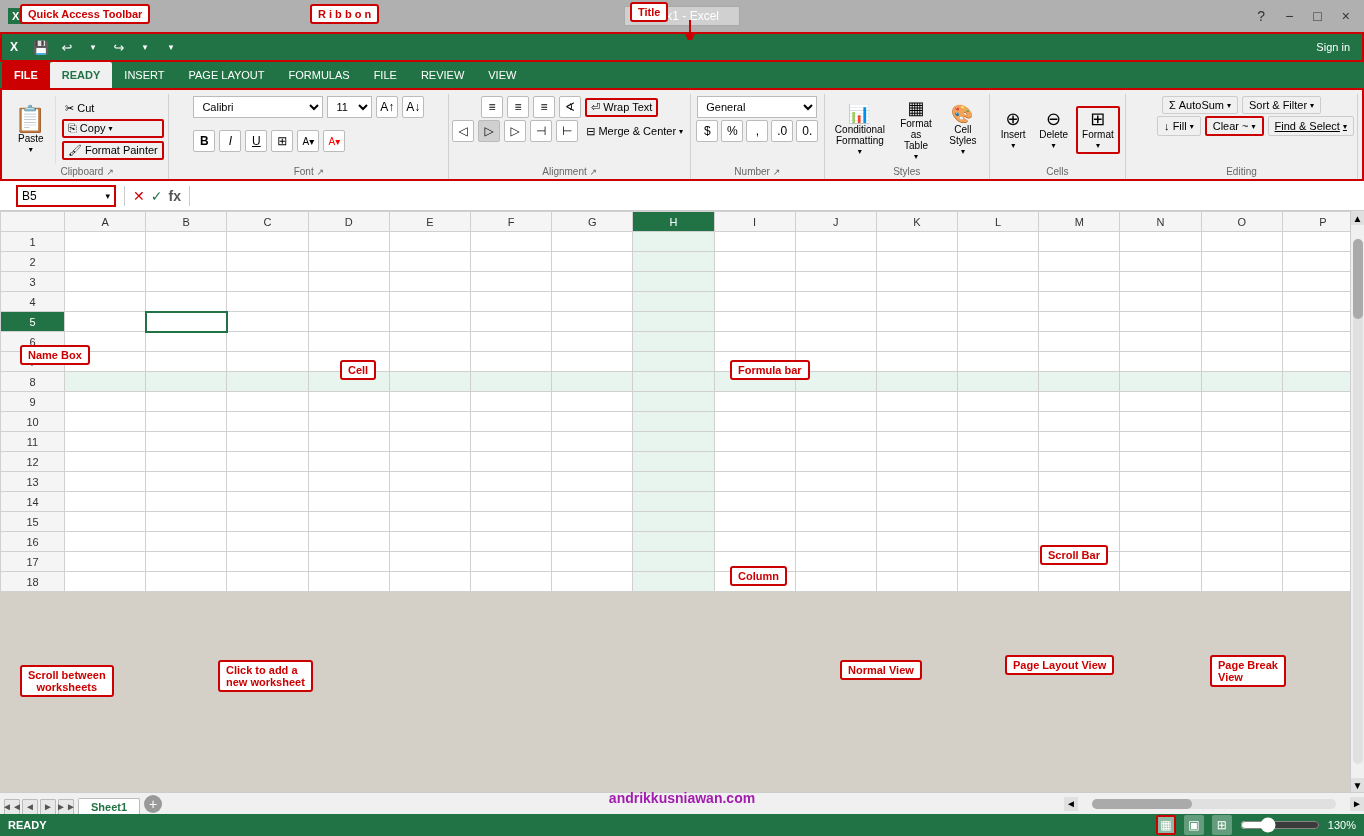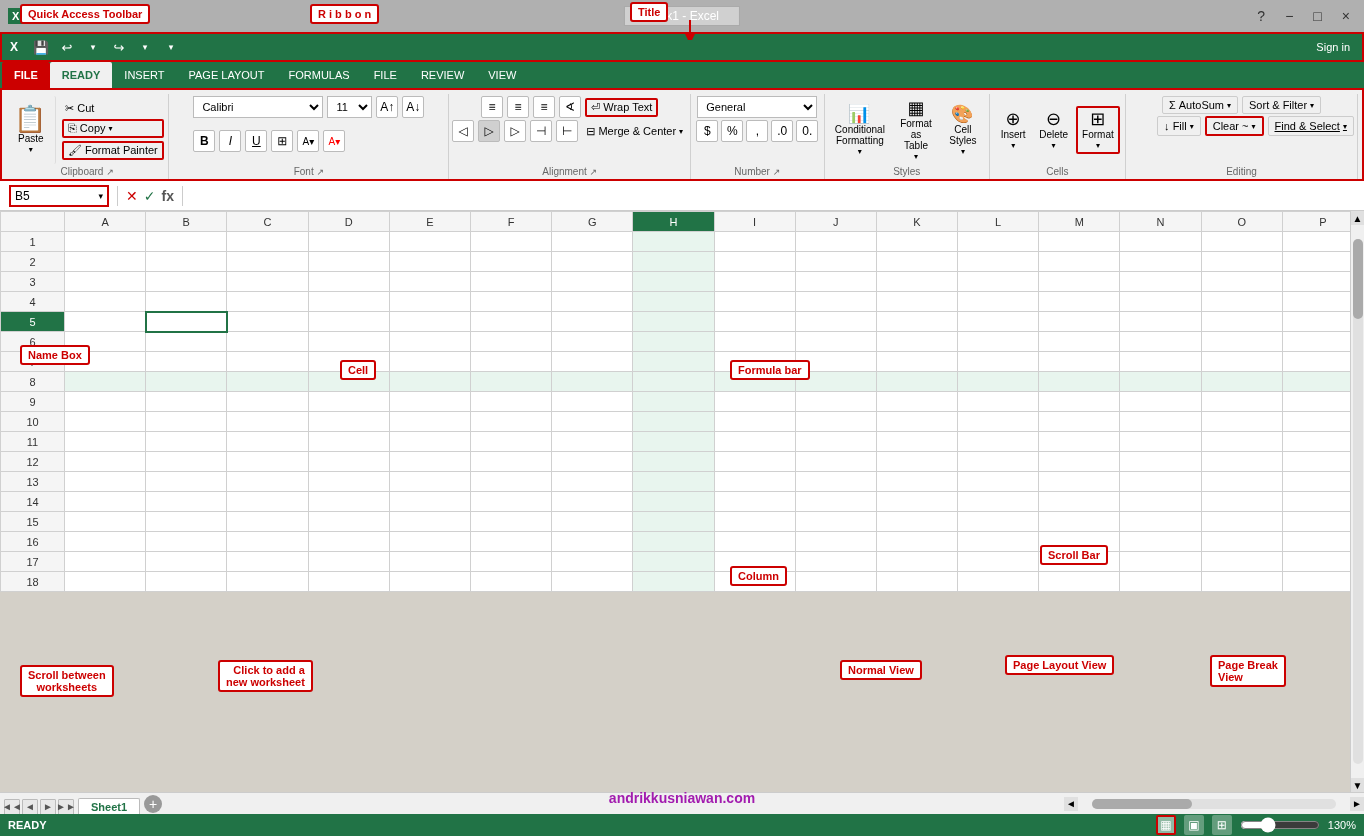--- a/index.html
+++ b/index.html
@@ -176,21 +176,21 @@
       cursor: pointer;
     }
 
     
     .formula-bar {
       background: white;
       border-bottom: 1px solid #ccc;
       display: flex;
       align-items: center;
       height: 30px;
-      padding: 0 9px;
+      padding: 0 16px;
       gap: 4px;
     }
     .name-box {
       border: 1px solid #bbb;
       background: white;
       width: 100px;
       height: 22px;
       padding: 0 4px;
       font-size: 12px;
       display: flex; align-items: center;
@@ -1022,21 +1022,21 @@
 
   <div class="ann-box" style="top:360px; left:730px; background:white;">Formula bar</div>
 
   <div class="ann-box" style="top:566px; left:730px; background:white;">Column</div>
 
   <div class="ann-box" style="top:545px; left:1040px; background:white;">Scroll Bar</div>
 
   <div class="ann-box" style="top:665px; left:20px; background:white; white-space:pre-line; text-align:center;">Scroll between
 worksheets</div>
 
-  <div class="ann-box" style="top:660px; left:218px; background:white; white-space:pre-line; text-align:right;">Click to add a
+  <div class="ann-box" style="top:660px; left:218px; background:white; white-space:pre-line; text-align:left;">Click to add a
 new worksheet</div>
 
   <div class="ann-box" style="top:660px; left:840px; background:white;">Normal View</div>
 
   <div class="ann-box" style="top:655px; left:1005px; background:white;">Page Layout View</div>
 
   <div class="ann-box" style="top:655px; left:1210px; background:white; white-space:pre-line;">Page Break
 View</div>
 
   <div class="watermark">andrikkusniawan.com</div>

